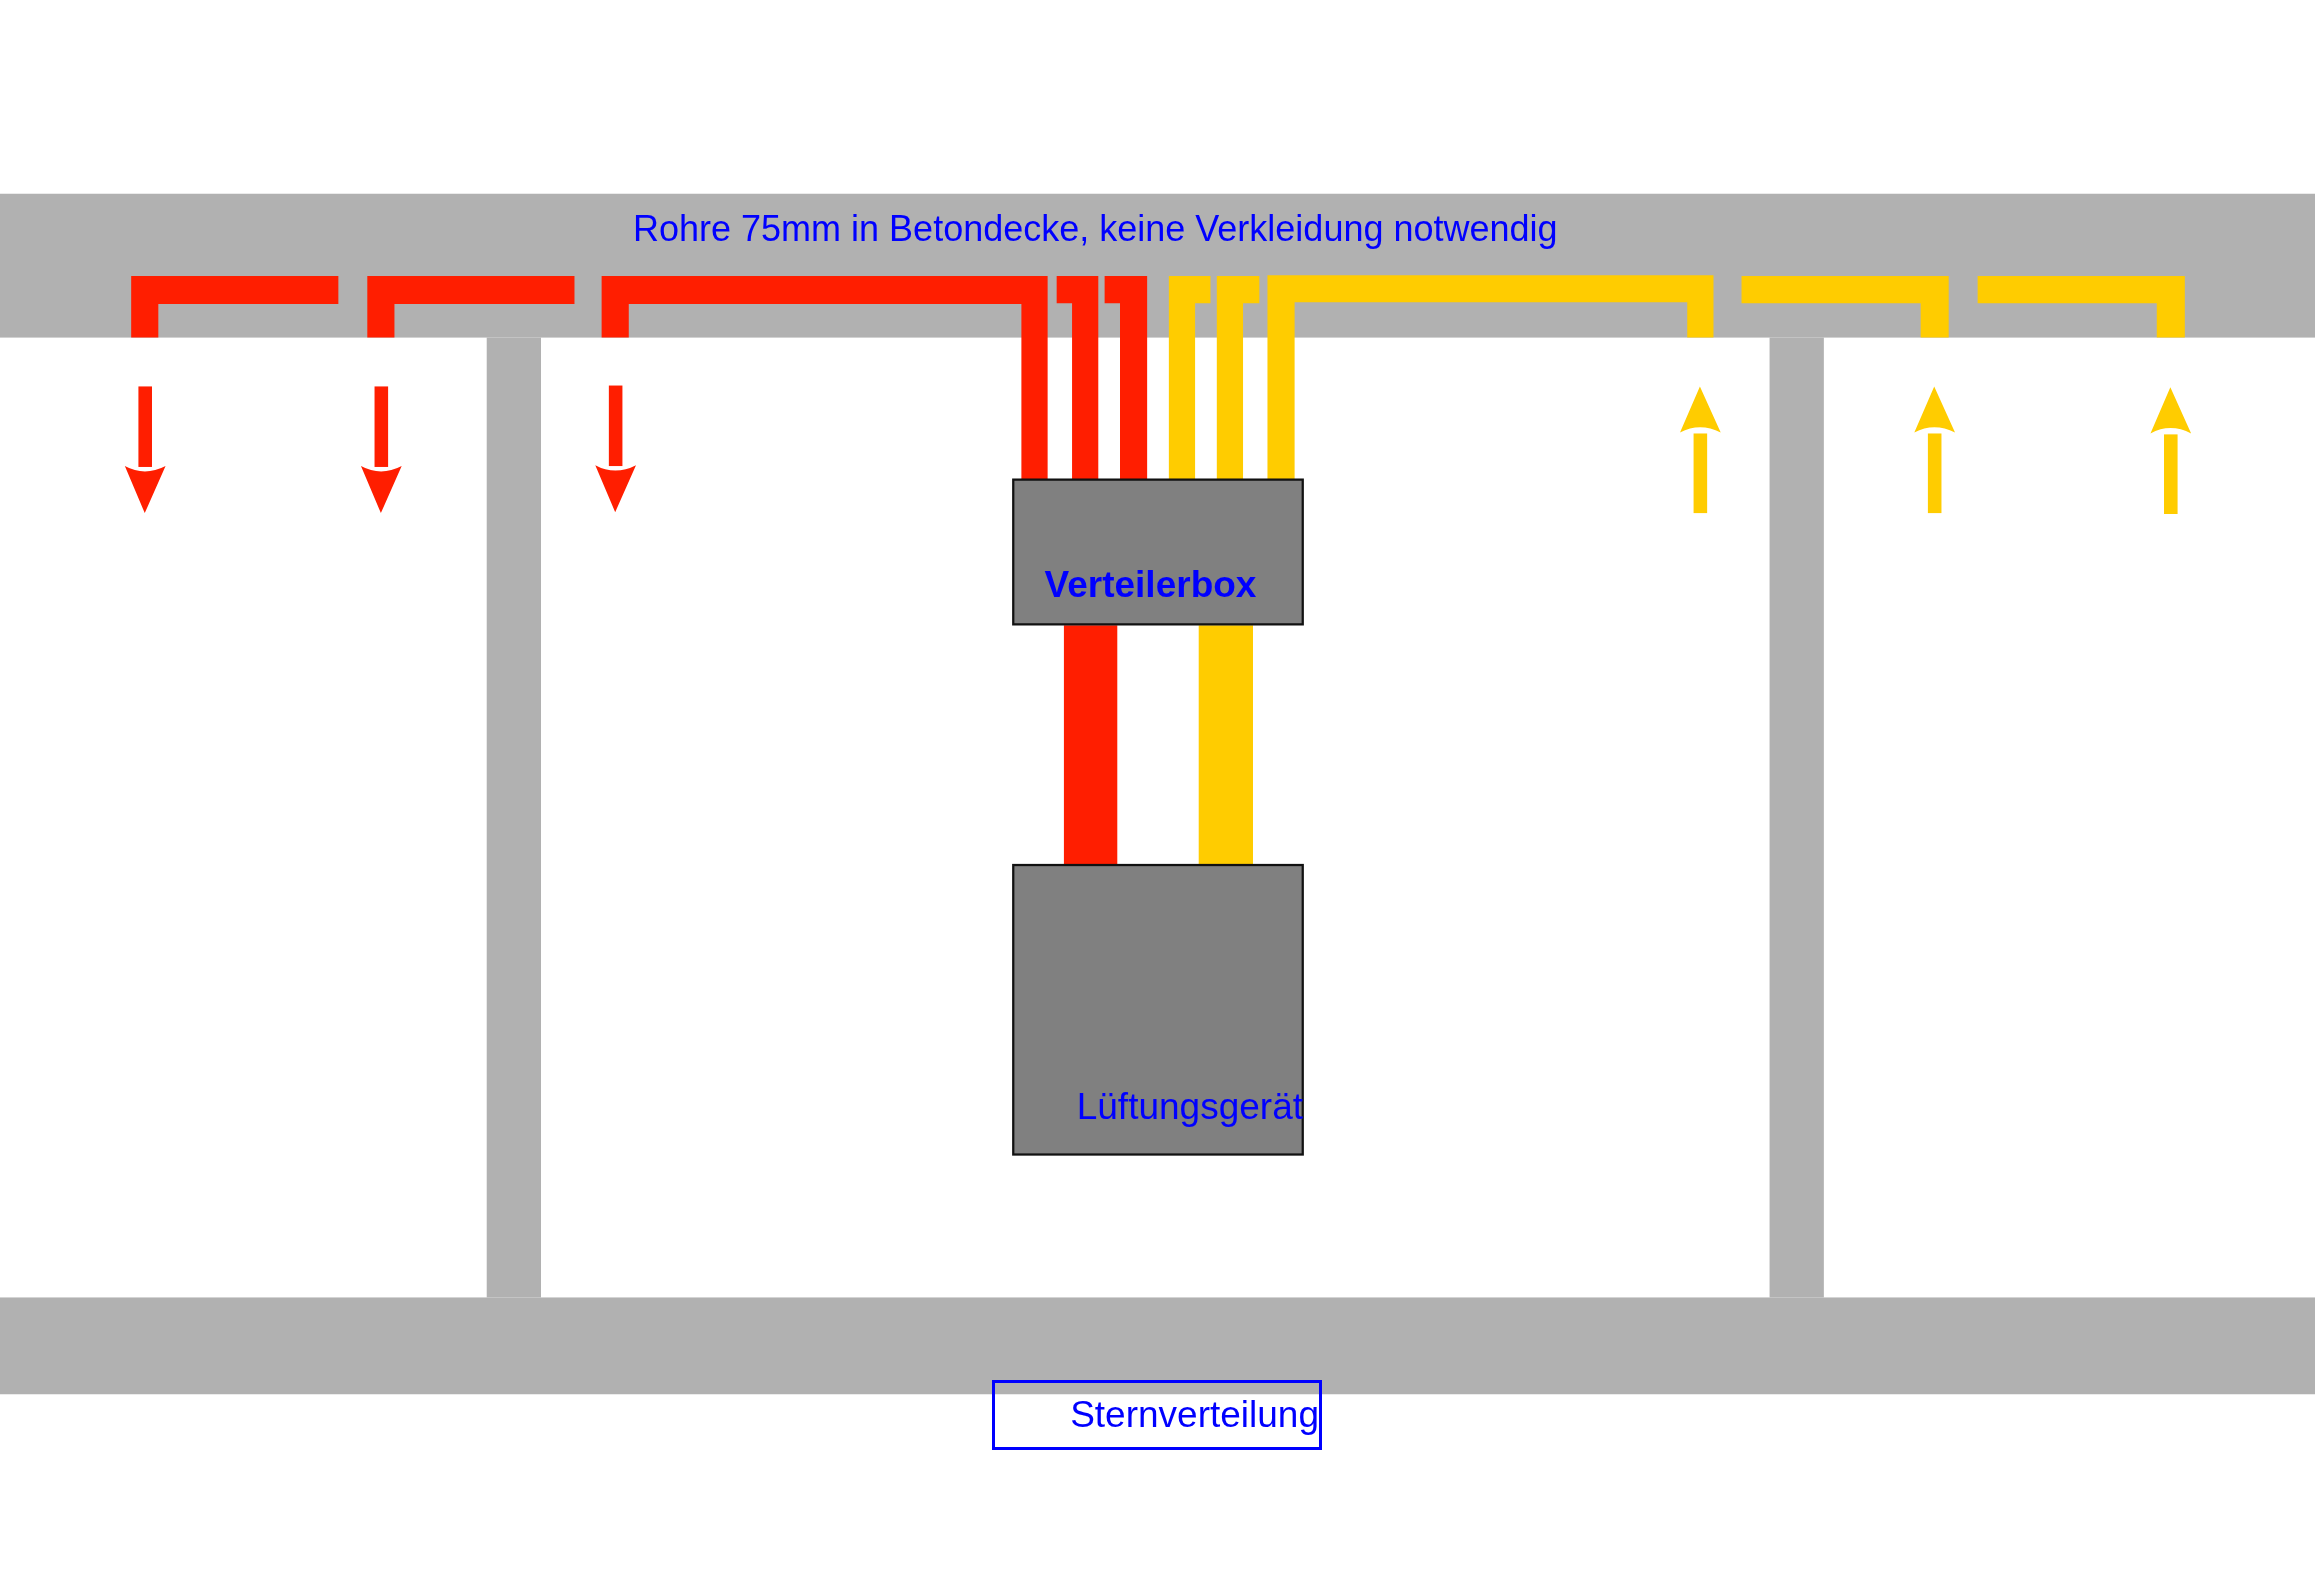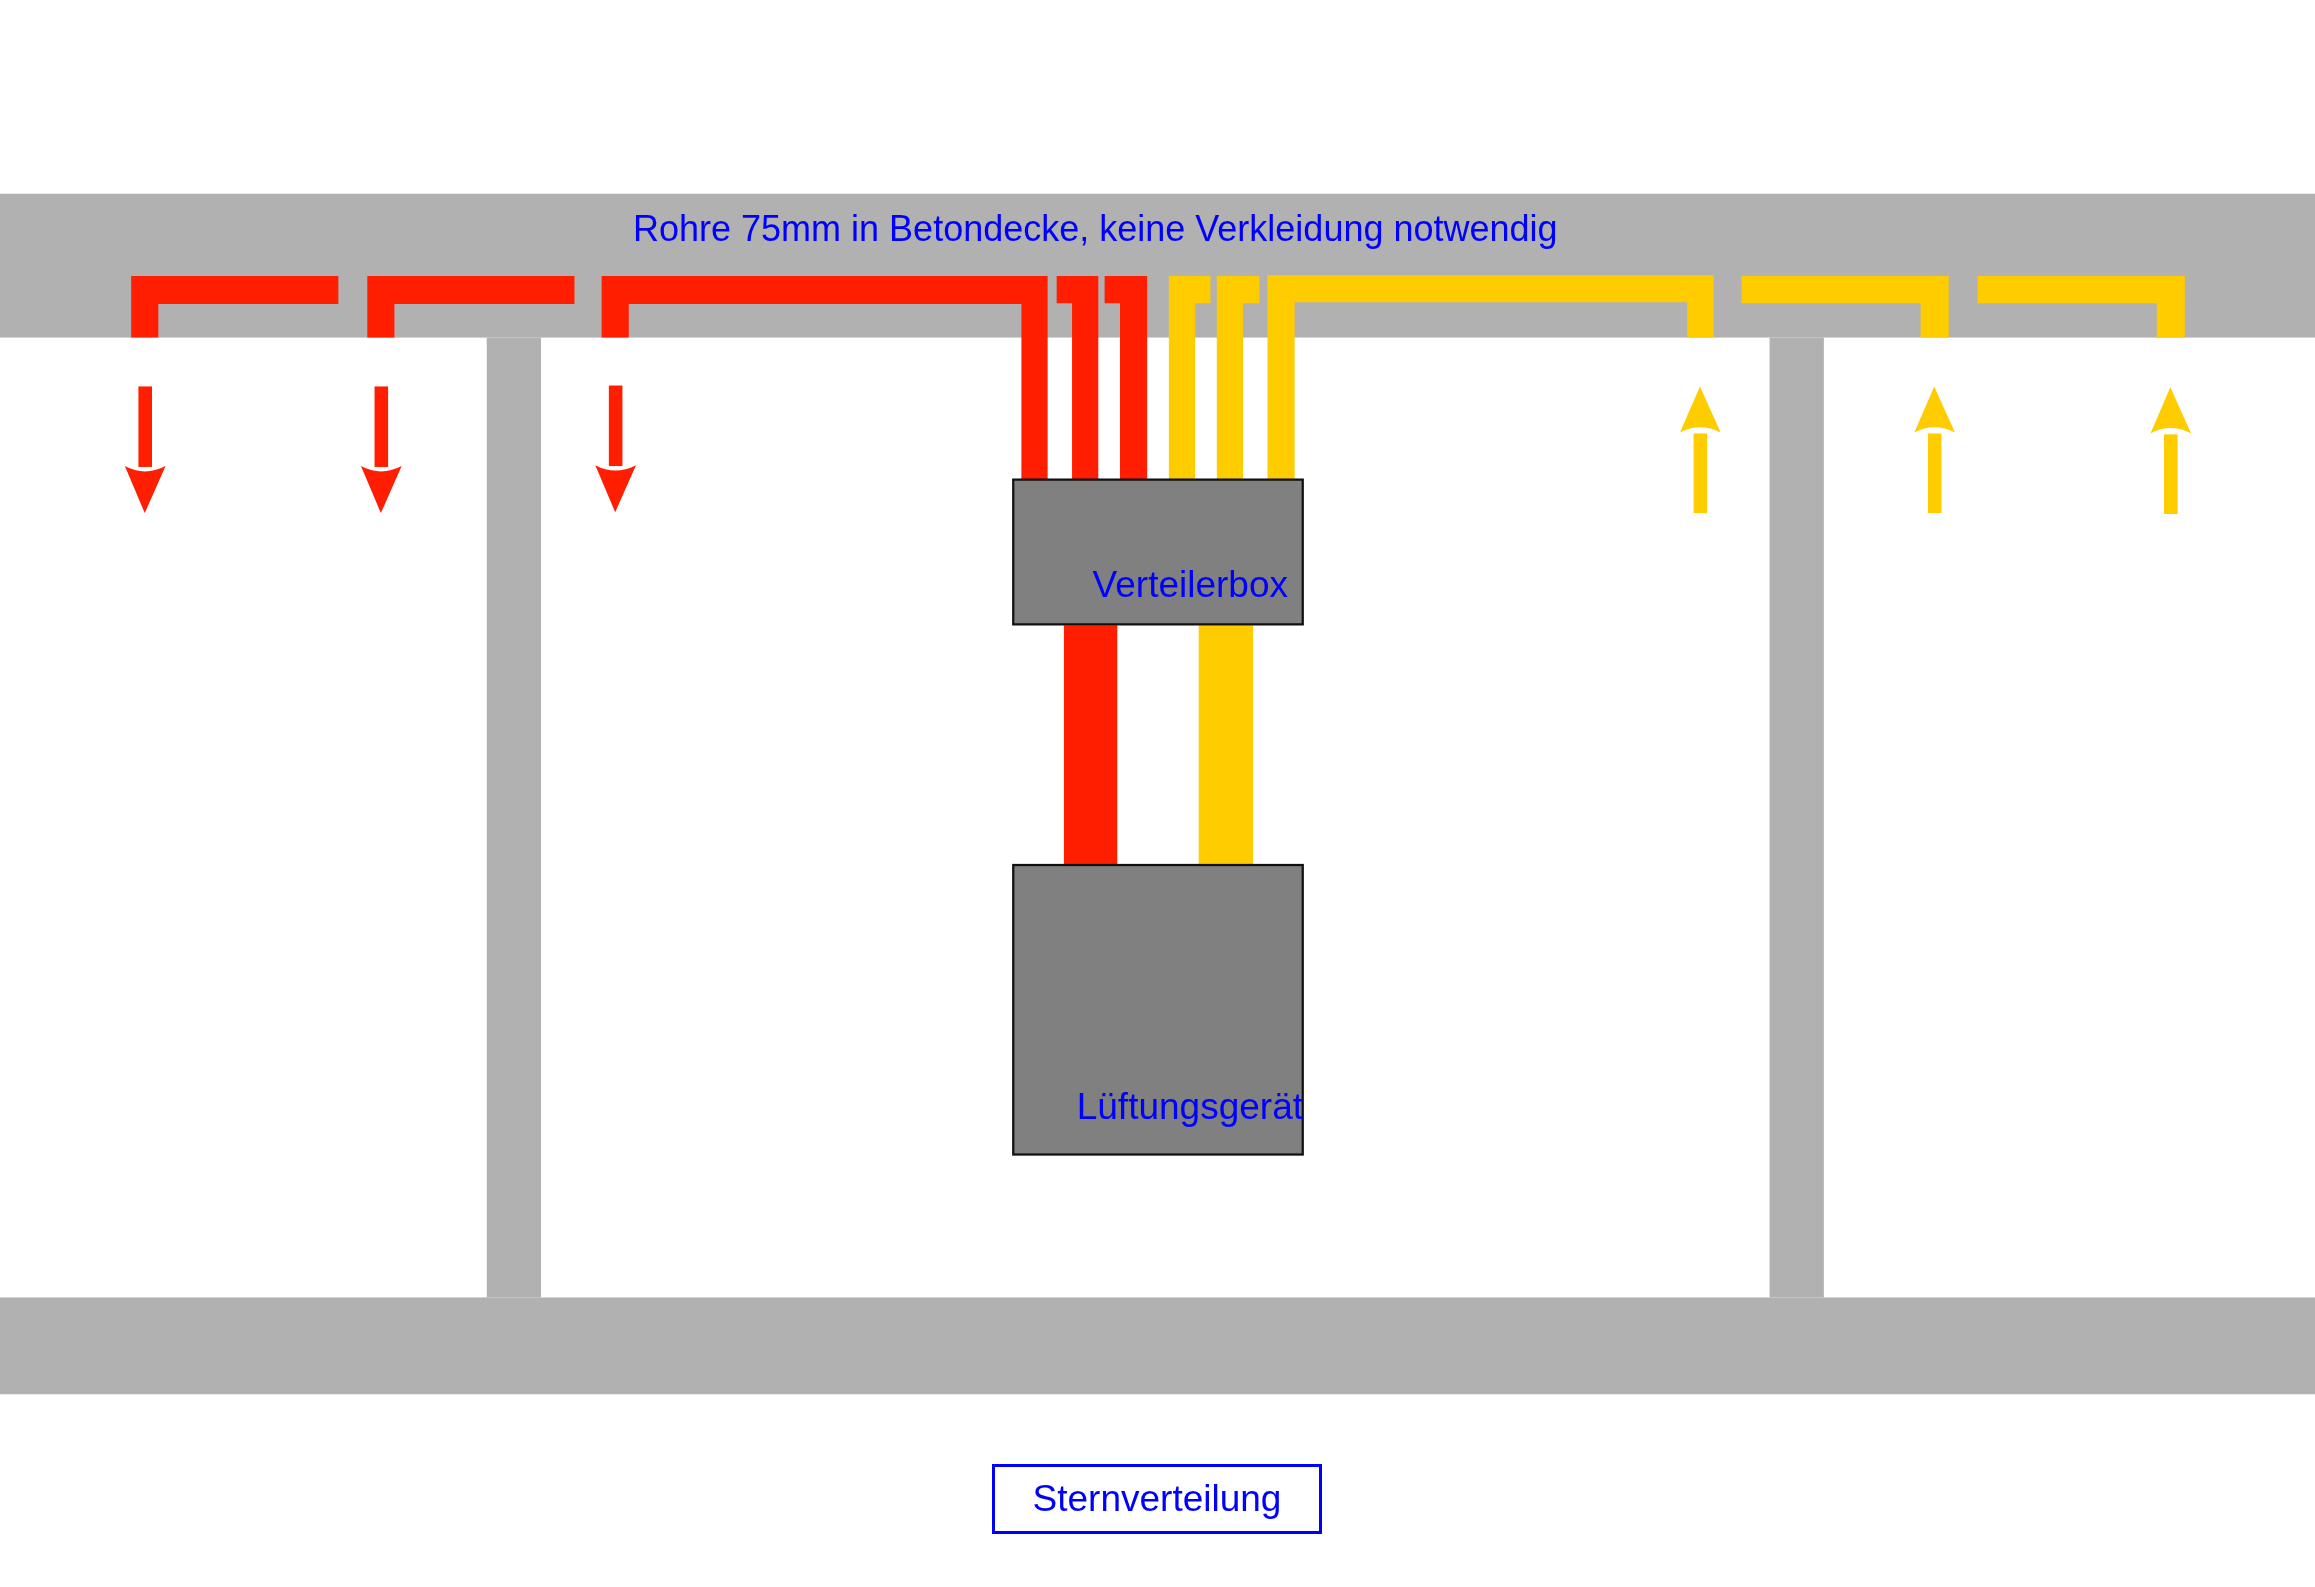--- a/index.html
+++ b/index.html
@@ -1,22 +1,22 @@
 <!DOCTYPE html>
 <html style="font-size:14.5px"><head>
 <meta charset="utf-8">
 <style>
   html, body { margin:0; padding:0; background:#ffffff; }
   body { width:2316px; height:1588px; position:relative; overflow:hidden; font-family:"Liberation Sans", sans-serif; }
   svg { position:absolute; left:0; top:0; }
   .lbl { position:absolute; color:#0000ff; font-family:"Liberation Sans", sans-serif; white-space:nowrap; }
   #title { left:633px; top:208px; font-size:36px; }
-  #vbox-label { left:1013px; width:275px; top:564px; font-size:37px; text-align:right; }
+  #vbox-label { left:1013px; width:275px; top:564px; font-size:37px; text-align:center;font-weight:bold; }
   #dev-label { left:1013px; width:290px; top:1086px; font-size:37px; text-align:right; }
-  #caption { left:992px; top:1464px; width:324px; height:64px; border:3.2px solid #0000ff; font-size:37px; display:flex; align-items:center; justify-content:center; }
+  #caption { left:992px; top:1380px; width:324px; height:64px; border:3.2px solid #0000ff; font-size:37px; display:flex; align-items:center; justify-content:flex-end; }
 </style>
 </head>
 <body>
 
 <svg width="2316" height="1588" viewBox="0 0 2560 1755">
 
   <rect x="0" y="214" width="2560" height="159" fill="#B1B1B1"></rect>
 
   <rect x="0" y="1434" width="2560" height="107" fill="#B1B1B1"></rect>
 

